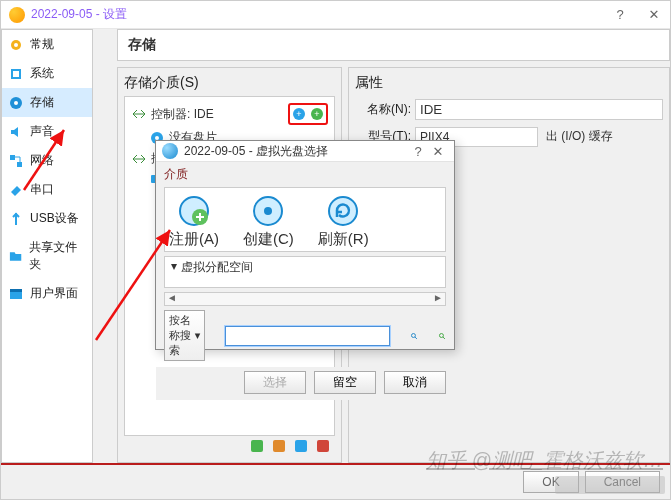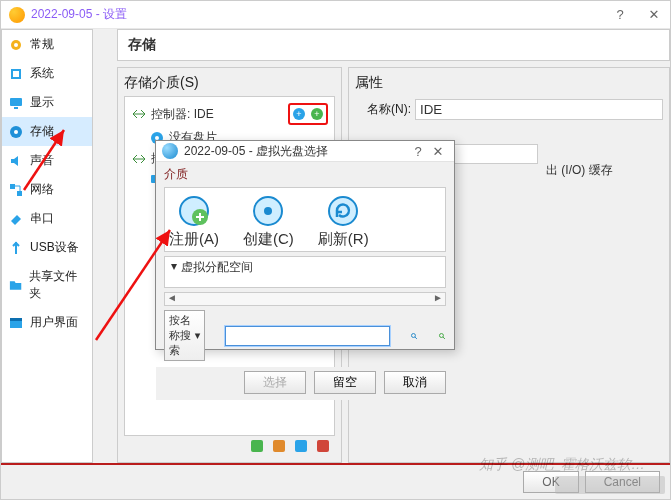--- a/index.html
+++ b/index.html
@@ -26,21 +26,21 @@
   .tree { background:#fff; border:1px solid #ccc; flex:1; padding:4px 2px; font-size:12px; overflow:hidden; }
   .tree-row { display:flex; align-items:center; padding:2px 4px; gap:4px; position:relative; }
   .tree-row.ctrl { font-weight:400; }
   .tree-btns { display:flex; gap:2px; margin-left:auto; padding:1px; }
   .tree-btns.hl { border:2px solid #e11; border-radius:3px; }
   .mini-icon { width:16px; height:16px; display:flex; align-items:center; justify-content:center; }
   .indent1 { padding-left:22px; }
   .attr-row { display:flex; align-items:center; gap:4px; padding:3px 0; }
   .attr-row .lbl { width:56px; text-align:right; color:#222; }
   .attr-row .val { flex:1; background:#fff; border:1px solid #ccc; padding:2px 4px; color:#333; min-height:18px; overflow:hidden; }
-  .attr-row .val.text { border:none; background:transparent;margin-top:34px; }
+  .attr-row .val.text { border:none; background:transparent; }
   .btn-row { display:flex; justify-content:flex-end; gap:6px; padding:6px 10px; background:#f0f0f0; border-top:2px solid #b91c1c; }
   .btn { border:1px solid #aaa; background:linear-gradient(#fff,#e8e8e8); padding:3px 18px; font-size:12px; color:#666; }
   .toolbar-icons { display:flex; gap:6px; padding:2px 4px; justify-content:flex-end; }
   .ti { width:16px; height:16px; }
 
   
   .modal { position:absolute; left:155px; top:140px; width:300px; height:210px; background:#f0f0f0; border:1px solid #888; box-shadow:3px 3px 10px rgba(0,0,0,.2); display:flex; flex-direction:column; }
   .modal-titlebar { height:26px; display:flex; align-items:center; background:#fff; padding:0 6px; border-bottom:1px solid #e3e3e3; }
   .modal-titlebar .mt-icon { width:16px; height:16px; border-radius:50%; background:radial-gradient(circle at 30% 30%,#9adcff,#1a8ad0); margin-right:6px; }
   .modal-titlebar .mt-title { flex:1; font-size:12px; }
@@ -53,21 +53,21 @@
   .scroll-placeholder { height:14px; border:1px solid #ccc; background:#f7f7f7; position:relative; }
   .scroll-placeholder::before { content:'◄'; position:absolute; left:2px; top:-1px; font-size:10px; color:#666; }
   .scroll-placeholder::after  { content:'►'; position:absolute; right:2px; top:-1px; font-size:10px; color:#666; }
   .search-row { display:flex; align-items:center; gap:20px; }
   .search-row .combo { border:1px solid #aaa; background:linear-gradient(#fff,#eee); padding:2px 4px; font-size:11px; display:flex; align-items:center; gap:3px; }
   .search-row .input { flex:1; border:1px solid #4a90d9; outline:1px solid #a8d1ff; background:#fff; height:20px; padding:0 4px; font-size:12px; }
   .modal-btns { display:flex; justify-content:flex-end; gap:8px; padding:4px 8px 6px; background:#f0f0f0; }
   .modal-btn { border:1px solid #aaa; background:linear-gradient(#fff,#e8e8e8); padding:2px 18px; font-size:12px; }
   .modal-btn.disabled { color:#aaa; }
 
-  .watermark { position:absolute; right:26px; bottom:26px; font-size:14px; color:rgba(0,0,0,.25); font-style:italic; pointer-events:none; }
+  .watermark { position:absolute; right:8px; bottom:26px; font-size:20px; color:rgba(0,0,0,.25); font-style:italic; pointer-events:none;text-decoration:underline; }
   .watermark2 { position:absolute; right:6px; bottom:6px; width:110px; height:18px; background:rgba(180,180,180,.45); border-radius:2px; pointer-events:none; }
 
   
   .arrow { position:absolute; pointer-events:none; }
 </style>
 </head>
 <body>
 
 <div class="window">
   <div class="titlebar">
@@ -87,27 +87,20 @@
             <circle cx="8" cy="8" r="2" fill="#fff"></circle>
           </svg>
           <span class="lbl">常规</span>
         </div>
       <div class="side-item">
           <svg class="side-icon" viewBox="0 0 16 16">
             <rect x="3" y="3" width="10" height="10" fill="#2aa3e8"></rect>
             <rect x="5" y="5" width="6" height="6" fill="#fff"></rect>
           </svg>
           <span class="lbl">系统</span>
-        </div>
-      <div class="side-item">
-          <svg class="side-icon" viewBox="0 0 16 16">
-            <rect x="2" y="3" width="12" height="8" rx="1" fill="#2aa3e8"></rect>
-            <rect x="6" y="12" width="4" height="2" fill="#2aa3e8"></rect>
-          </svg>
-          <span class="lbl">显示</span>
         </div>
       <div class="side-item active">
           <svg class="side-icon" viewBox="0 0 16 16">
             <circle cx="8" cy="8" r="6" fill="#1f90d8"></circle>
             <circle cx="8" cy="8" r="2" fill="#fff"></circle>
           </svg>
           <span class="lbl">存储</span>
         </div>
       <div class="side-item">
           <svg class="side-icon" viewBox="0 0 16 16">

